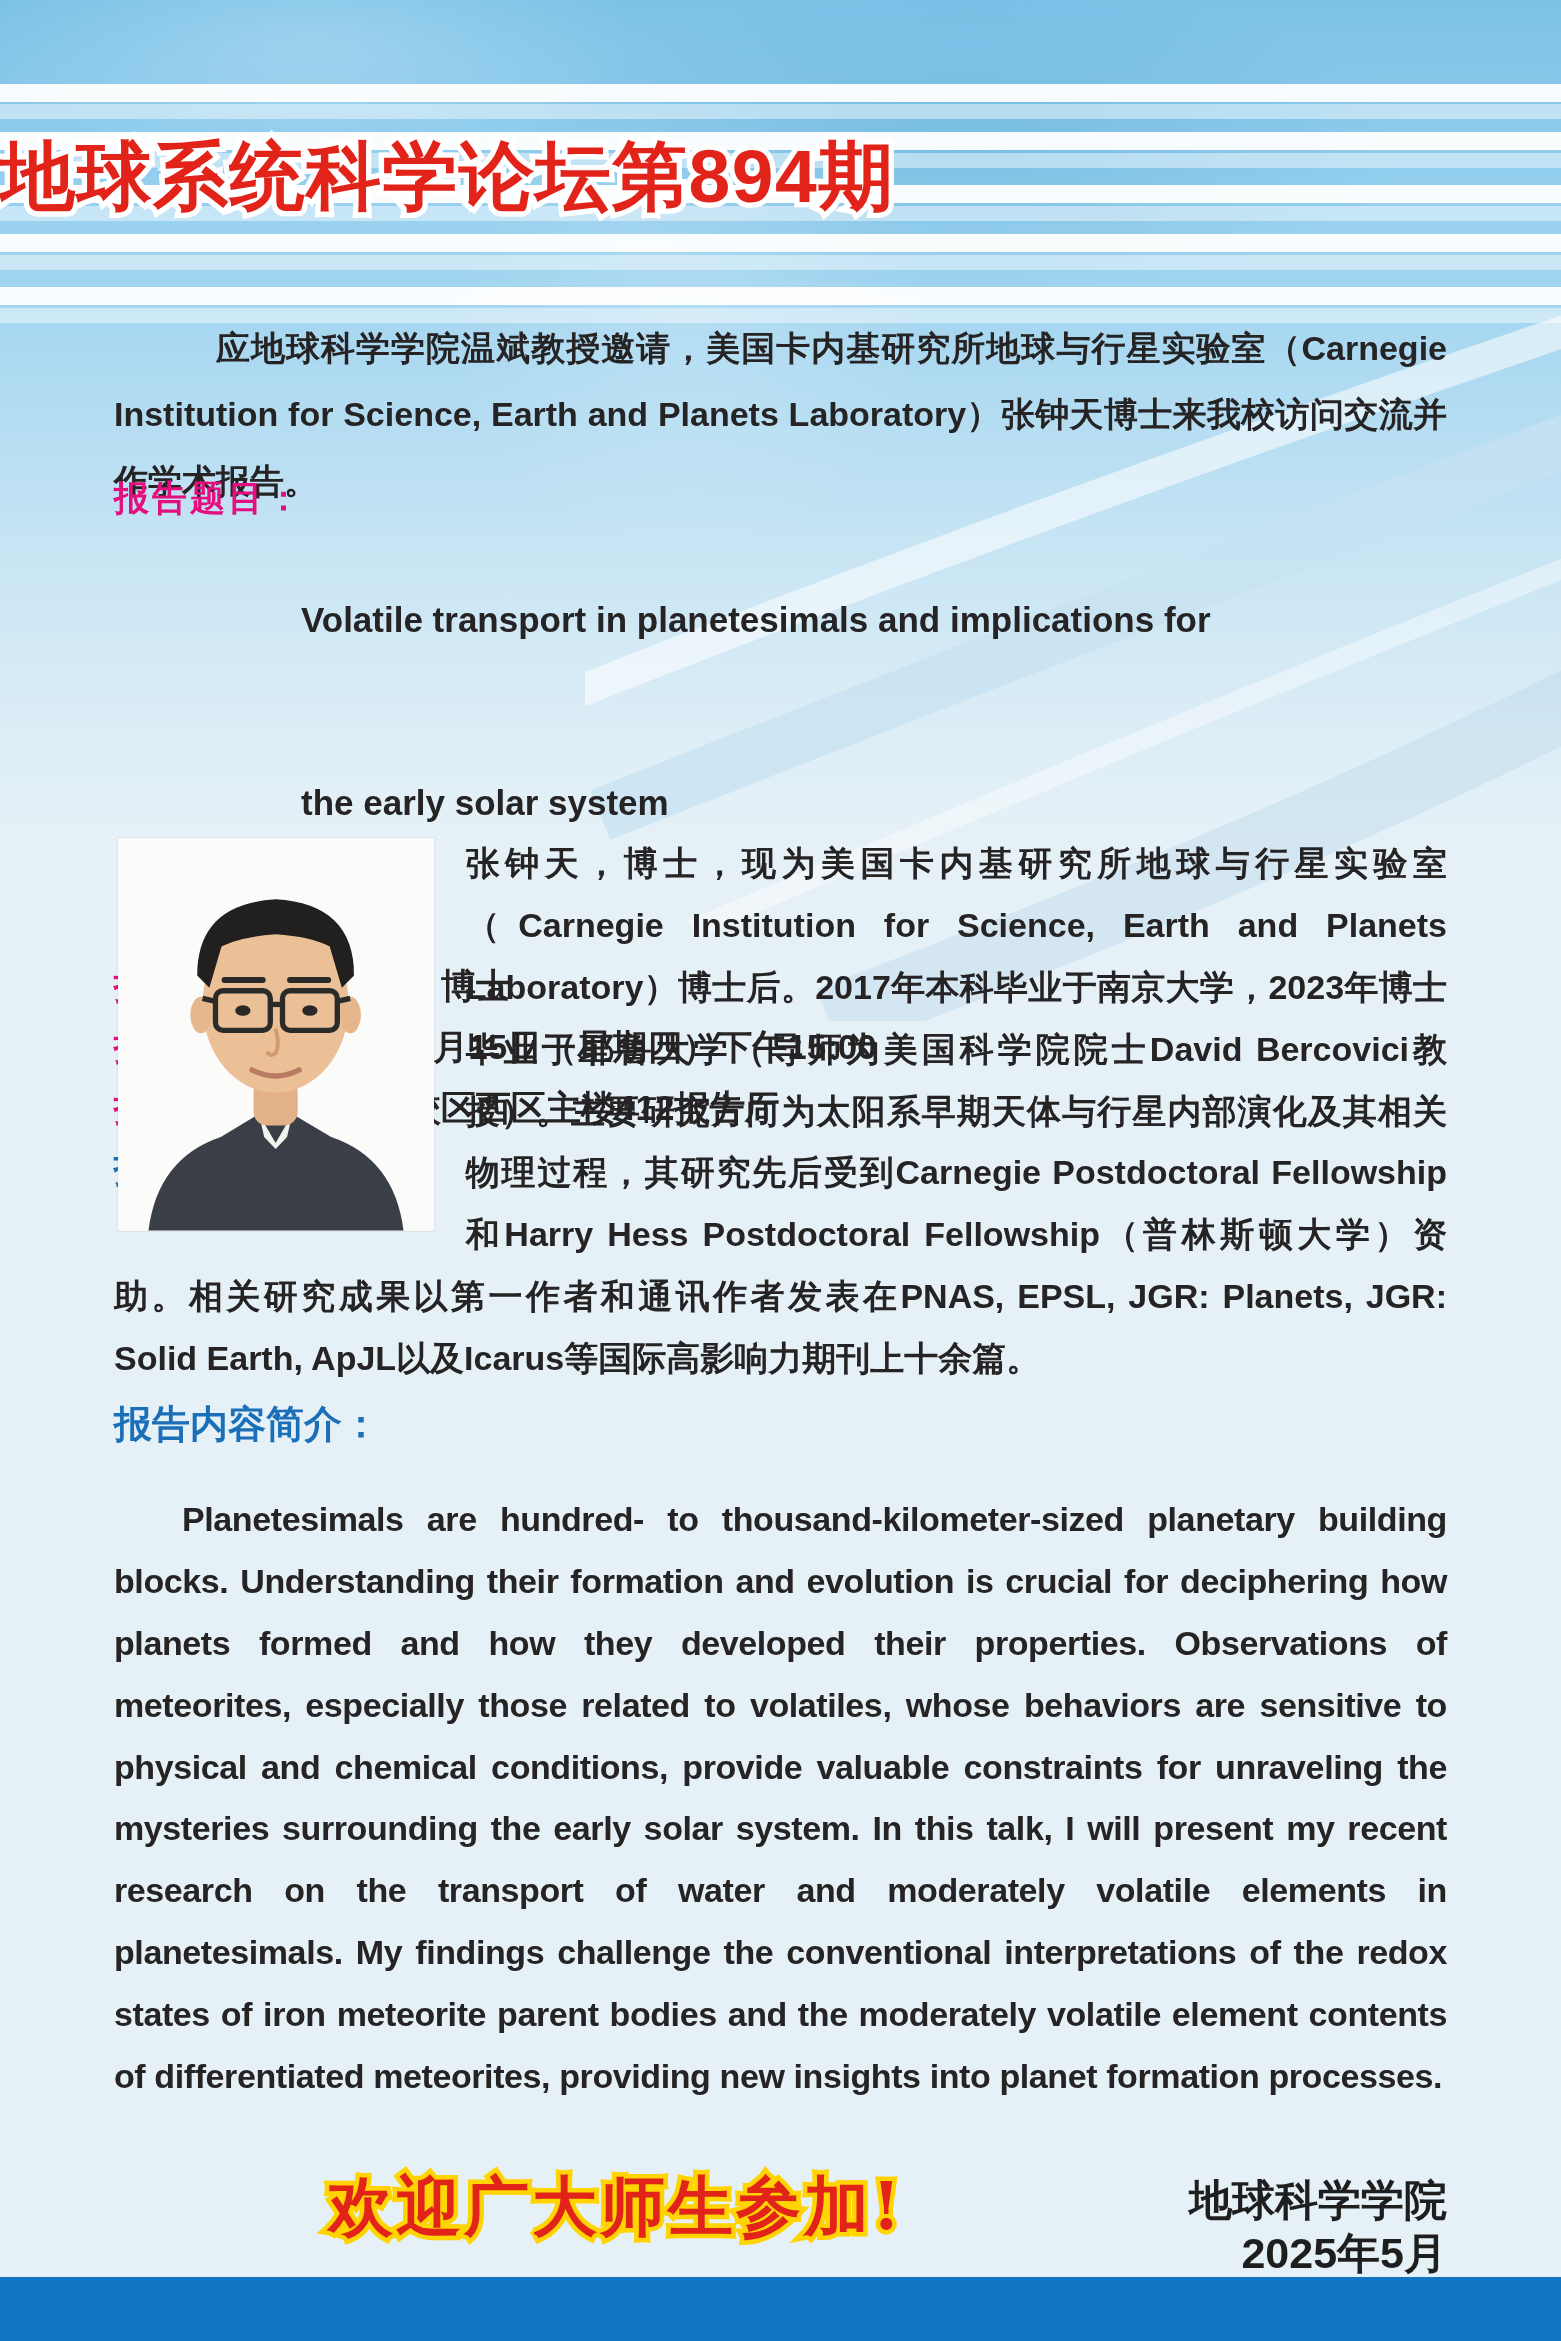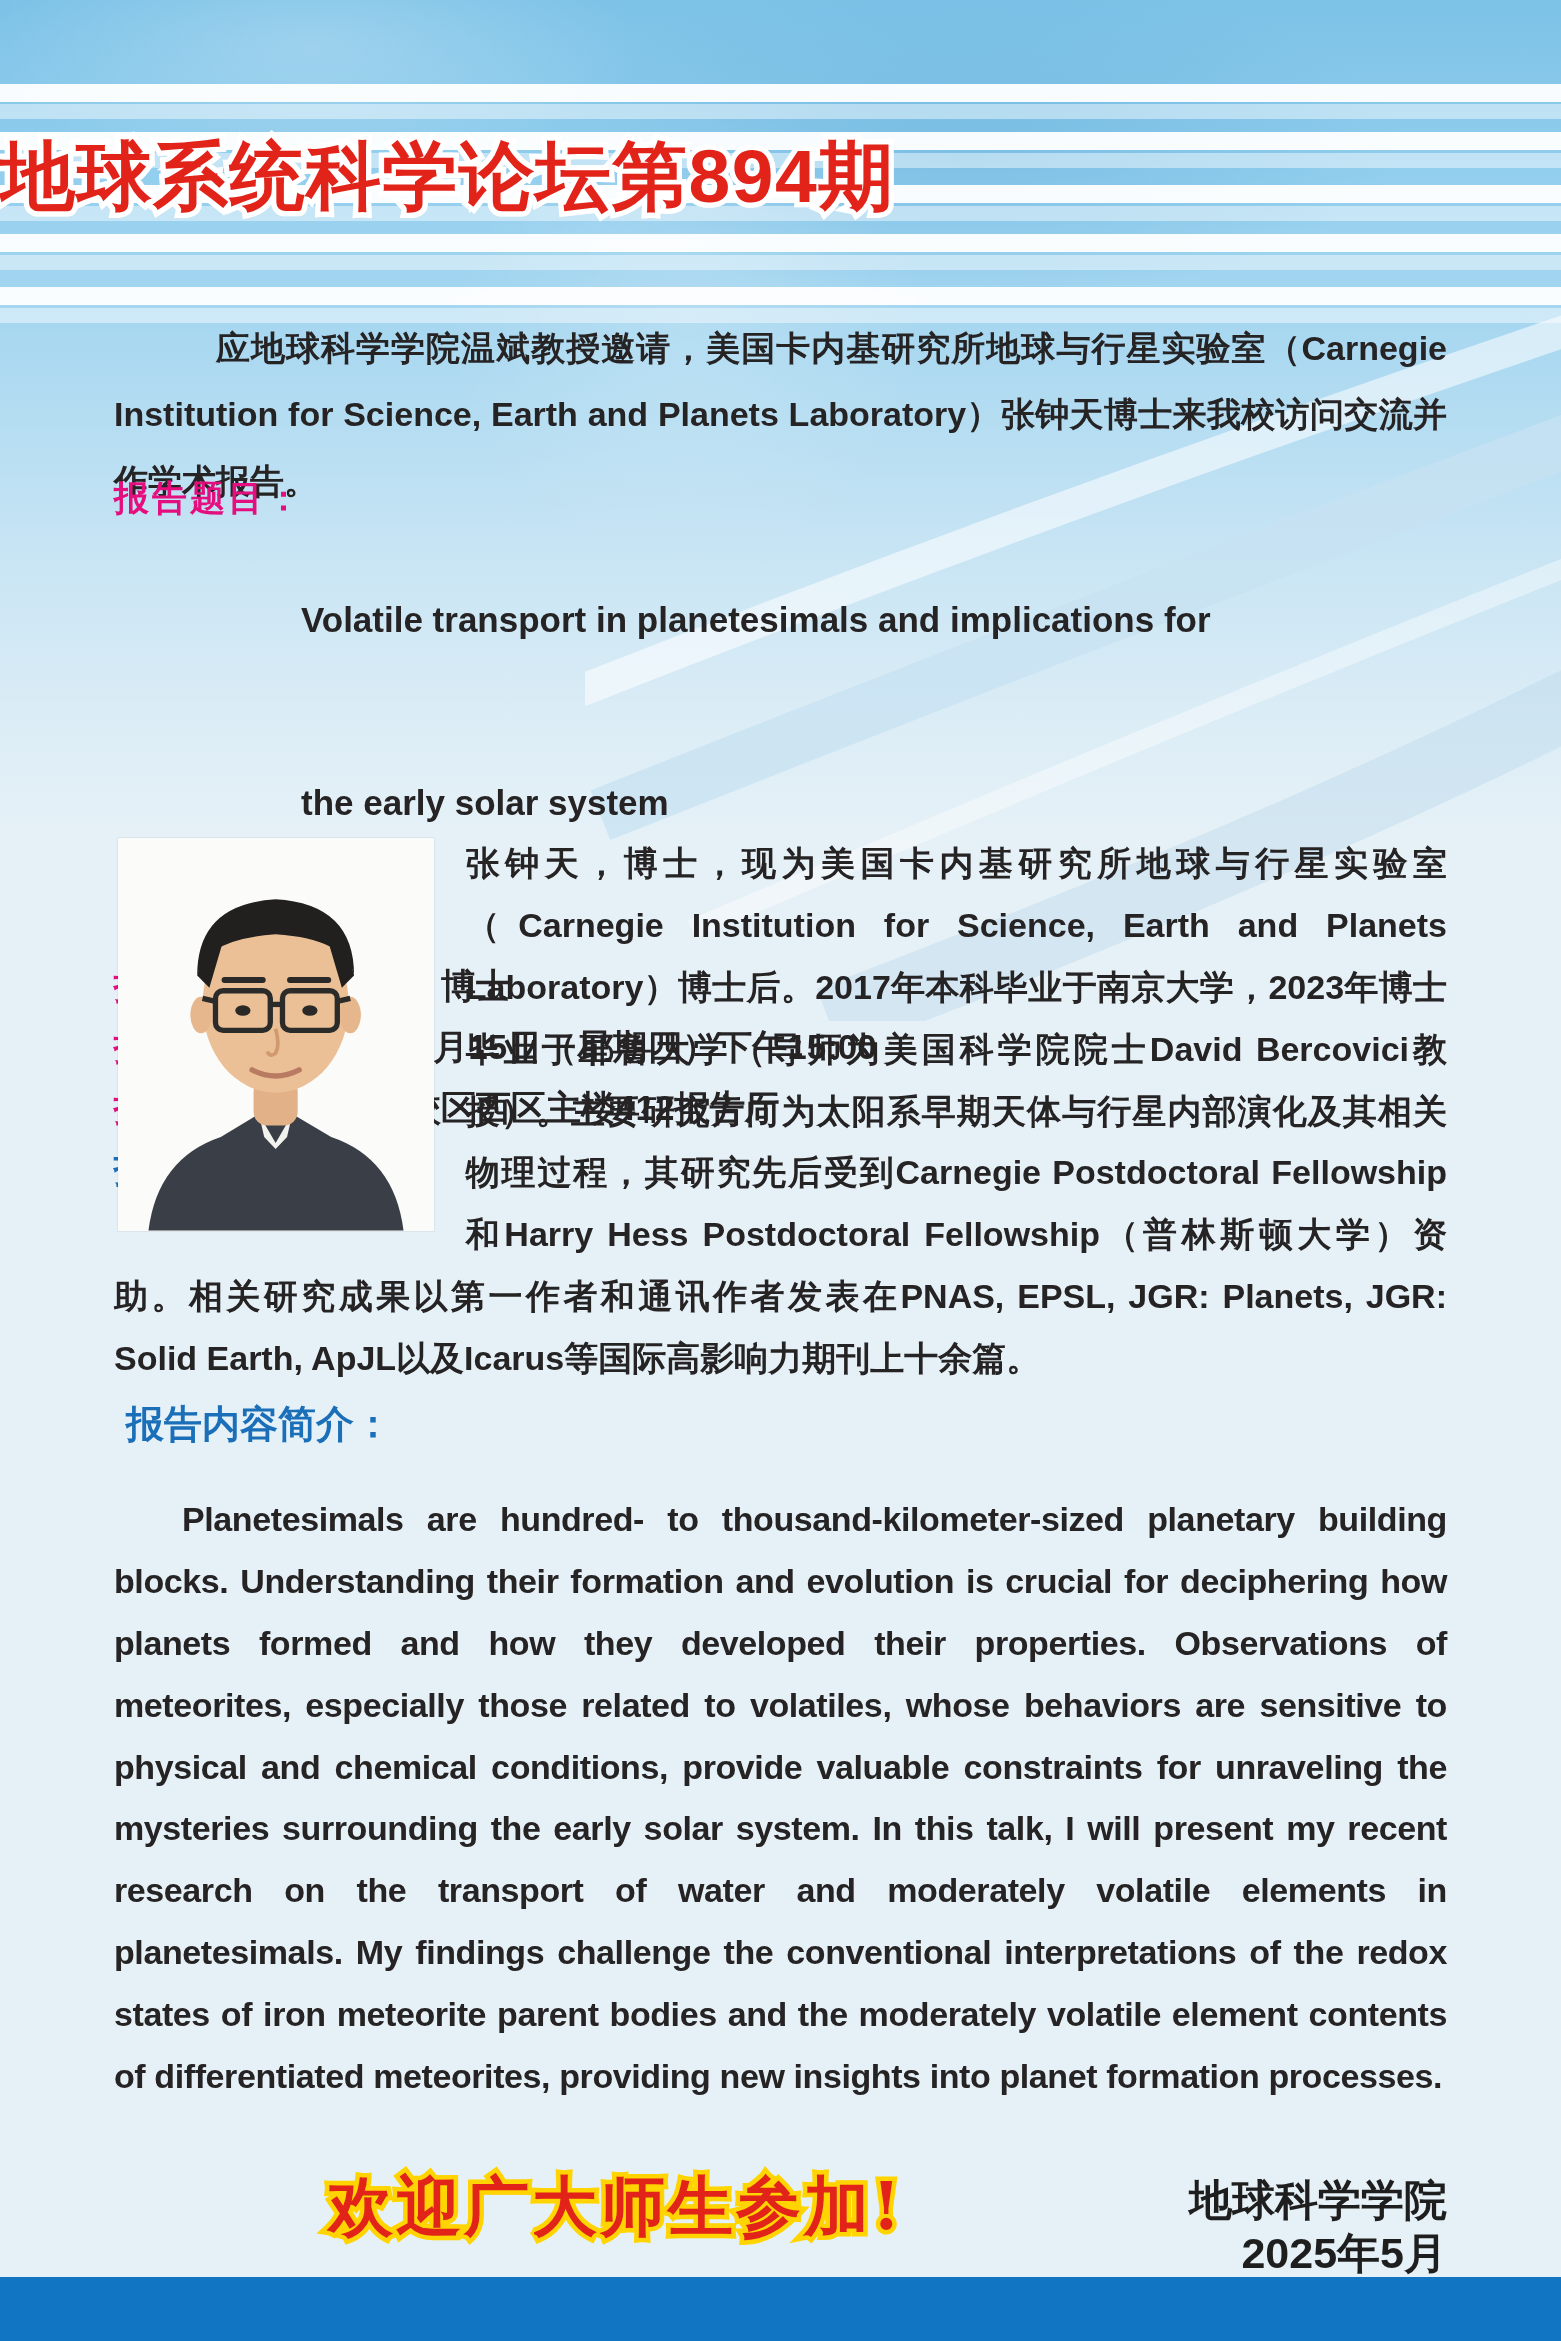--- a/index.html
+++ b/index.html
@@ -64,21 +64,21 @@
   }
   .bio-body{
     position:absolute;top:833px;left:114px;right:114px;
     font-size:34px;font-weight:bold;line-height:1.82;text-align:justify;
   }
   .bio-body .bio-text{text-indent:2em;margin-top:8px;}
   .photo-frame{
     float:left;width:316px;height:393px;margin:4.6px 32px 18.3px 3.8px;
     background:#fbfbf9;box-shadow:0 0 0 0.8px rgba(0,0,0,0.06);
   }
-  .abstract-heading{position:absolute;top:1394px;left:126px;}
+  .abstract-heading{position:absolute;top:1394px;left:114px;}
   .abstract{
     position:absolute;top:1455px;left:114px;right:114px;
     font-size:34px;font-weight:bold;line-height:1.82;
     text-align:justify;text-indent:2em;letter-spacing:-0.4px;
   }
   
   .welcome{position:absolute;top:2167px;left:328px;font-family:"DejaVu Serif","Liberation Serif",serif;}
   .welcome .layered{font-size:65px;font-weight:bold;letter-spacing:3px;line-height:1.2;}
   .welcome .back{
     color:#e2231a;

